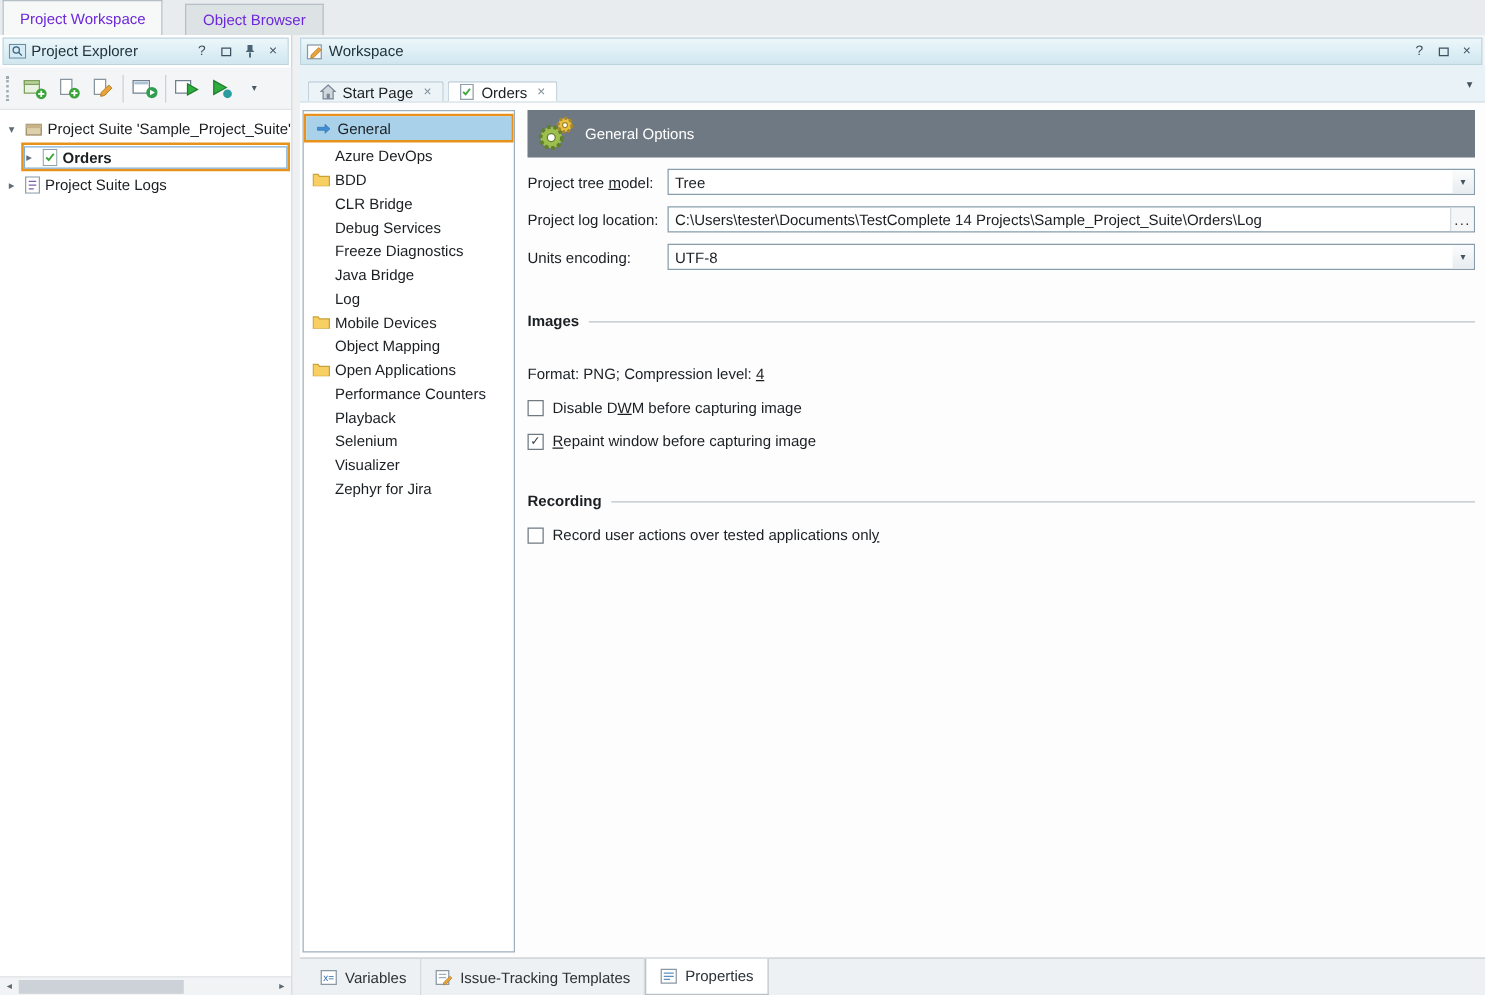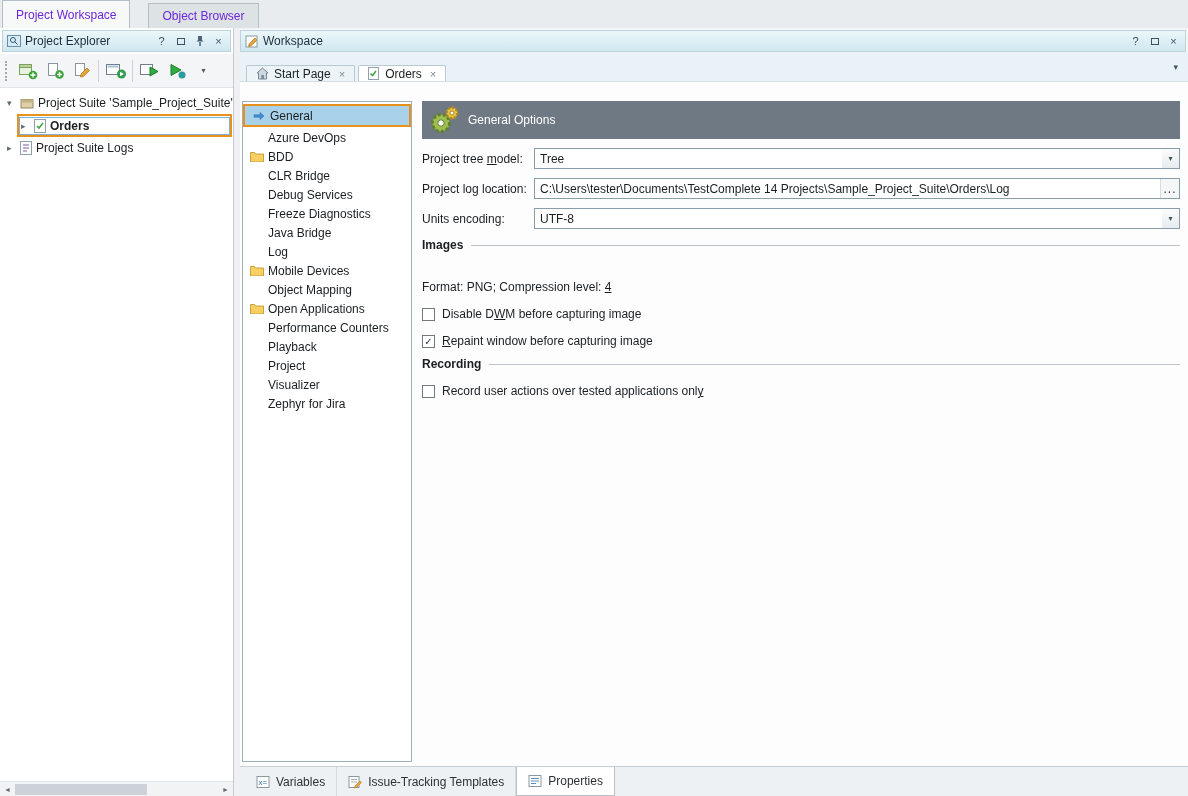--- a/index.html
+++ b/index.html
@@ -39,37 +39,37 @@
 .hs-btn{width:15px;height:15px;display:flex;align-items:center;justify-content:center;font-size:7px;color:#5d6a73}
 .hs-thumb{width:132px;height:11px;background:#ccd2d7}
 .hs-track{flex:1}
 
 .doc-tabs{height:30px;display:flex;align-items:flex-end;background:#e8f2f7;border-bottom:1px solid #d3e0e7;padding:0 6px;position:relative;flex-shrink:0}
 .doc-tab{display:flex;align-items:center;gap:5px;height:16px;padding:0 9px;margin-right:3px;background:#edf4f8;border:1px solid #b9c9d3;border-bottom:none;border-radius:2px 2px 0 0}
 .doc-tab.active{background:#fff}
 .tab-close{color:#7c8b95;font-size:11px;margin-left:3px}
 .tab-caret{position:absolute;right:10px;bottom:9px;font-size:9px;color:#44535d}
 
-.content{flex:1;display:flex;background:#fdfdfe;padding:19px 8px 4px 2px;gap:10px;min-height:0}
+.content{flex:1;display:flex;background:#fdfdfe;padding:6px 8px 4px 2px;gap:10px;min-height:0}
 .cats{width:170px;border:1px solid #9db0bb;background:#fff;padding-top:2px;overflow:hidden;flex-shrink:0}
 .cat-item{height:19px;display:flex;align-items:center;padding-left:5px;white-space:nowrap}
 .cat-icon{width:17px;display:flex;justify-content:center;margin-right:3px;flex-shrink:0}
 .cat-annot{border:2px solid #e8921c;margin-bottom:1px}
 .cat-annot .cat-item{background:#a9d2ea}
 
 .opts{flex:1;display:flex;flex-direction:column;min-width:0}
 .opt-header{height:38px;background:#6f7983;display:flex;align-items:center;color:#fff;font-weight:normal;flex-shrink:0}
 .opt-header svg{margin:0 9px 0 7px}
 .form-row{display:flex;align-items:center;margin-top:9px}
 .form-label{width:112px;flex-shrink:0}
 .field{flex:1;height:21px;border:1px solid #879dab;background:#fff;display:flex;align-items:center;overflow:hidden}
 .field-text{padding-left:5px;flex:1;white-space:nowrap;overflow:hidden}
 .dd-btn{width:17px;align-self:stretch;display:flex;align-items:center;justify-content:center;flex-shrink:0;font-size:8px;color:#44535d;background:linear-gradient(#fbfcfc,#e7ecef)}
 .browse-btn{width:19px;align-self:stretch;display:flex;align-items:center;justify-content:center;flex-shrink:0;letter-spacing:1px;color:#333;border-left:1px solid #d5dce1;background:#f4f6f7}
-.section{display:flex;align-items:center;margin-top:9px;gap:8px}
+.section{display:flex;align-items:center;margin-top:34px;gap:8px}
 .section-title{font-weight:bold}
 .section-line{flex:1;height:1px;background:#bcc2c7}
 .plain-row{margin-top:28px}
 .u{text-decoration:underline}
 .cb-row{display:flex;align-items:center;margin-top:13px}
 .cb{width:13px;height:13px;border:1px solid #6f7a83;background:#fff;margin-right:7px;display:flex;align-items:center;justify-content:center;font-size:10px;color:#30373c;flex-shrink:0}
 .desc-box{margin-top:auto;margin-bottom:12px;border:1px solid #a6afb6;position:relative;background:#fdfdfe;padding:26px 14px 24px 16px}
 .desc-title{position:absolute;top:-8px;left:13px;background:#fdfdfe;padding:0 6px}
 
 .bottom-tabs{height:30px;background:#eef1f3;border-top:1px solid #c8ced2;display:flex;align-items:center;padding-left:5px;flex-shrink:0}
@@ -310,21 +310,21 @@
           <div class="cat-item">
               <span class="cat-icon"></span>
               <span>Performance Counters</span>
             </div>
           <div class="cat-item">
               <span class="cat-icon"></span>
               <span>Playback</span>
             </div>
           <div class="cat-item">
               <span class="cat-icon"></span>
-              <span>Project</span>
+              <span>Selenium</span>
             </div>
           <div class="cat-item">
               <span class="cat-icon"></span>
               <span>Visualizer</span>
             </div>
           <div class="cat-item">
               <span class="cat-icon"></span>
               <span>Zephyr for Jira</span>
             </div>
         </div>

